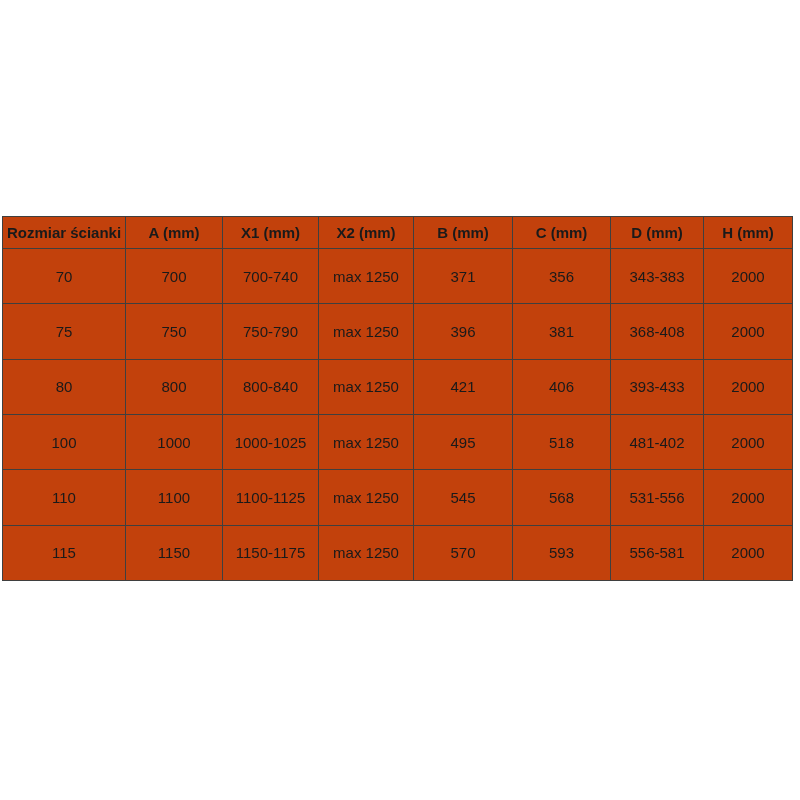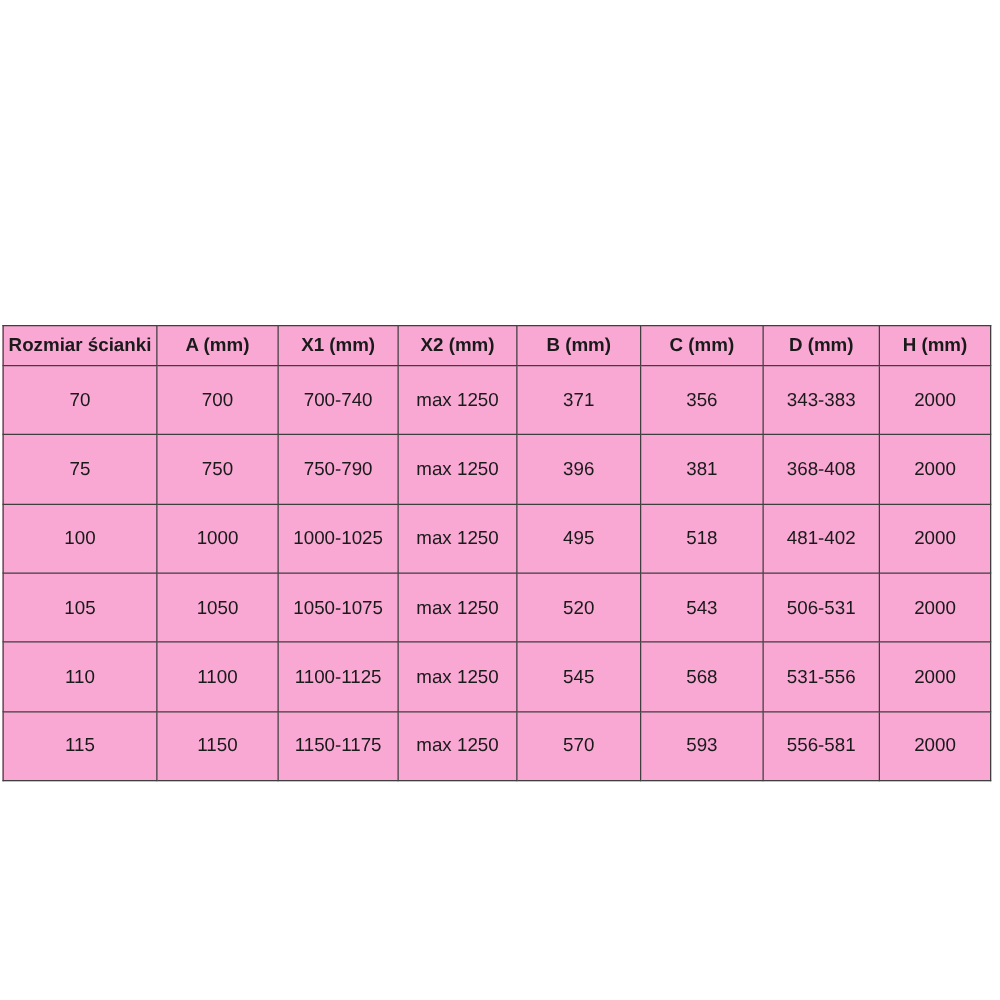--- a/index.html
+++ b/index.html
@@ -21,22 +21,21 @@
     position: absolute;
     left: 2px;
     top: 216px;
     width: 790px;
   }
   table.spec-table {
     border-collapse: collapse;
     table-layout: fixed;
     width: 790px;
     height: 365px;
-    background: #f9a8d4;
-    margin-top: 44px;
+    background: #c2410c;
   }
   table.spec-table th,
   table.spec-table td {
     border: 1px solid #3f3f3f;
     text-align: center;
     vertical-align: middle;
     padding: 0 2px;
     color: #1a1a1a;
     font-size: 15px;
     overflow: hidden;
@@ -90,37 +89,37 @@
             <td>75</td>
             <td>750</td>
             <td>750-790</td>
             <td>max 1250</td>
             <td>396</td>
             <td>381</td>
             <td>368-408</td>
             <td>2000</td>
           </tr>
           <tr>
+            <td>80</td>
+            <td>800</td>
+            <td>800-840</td>
+            <td>max 1250</td>
+            <td>421</td>
+            <td>406</td>
+            <td>393-433</td>
+            <td>2000</td>
+          </tr>
+          <tr>
             <td>100</td>
             <td>1000</td>
             <td>1000-1025</td>
             <td>max 1250</td>
             <td>495</td>
             <td>518</td>
             <td>481-402</td>
-            <td>2000</td>
-          </tr>
-          <tr>
-            <td>105</td>
-            <td>1050</td>
-            <td>1050-1075</td>
-            <td>max 1250</td>
-            <td>520</td>
-            <td>543</td>
-            <td>506-531</td>
             <td>2000</td>
           </tr>
           <tr>
             <td>110</td>
             <td>1100</td>
             <td>1100-1125</td>
             <td>max 1250</td>
             <td>545</td>
             <td>568</td>
             <td>531-556</td>

